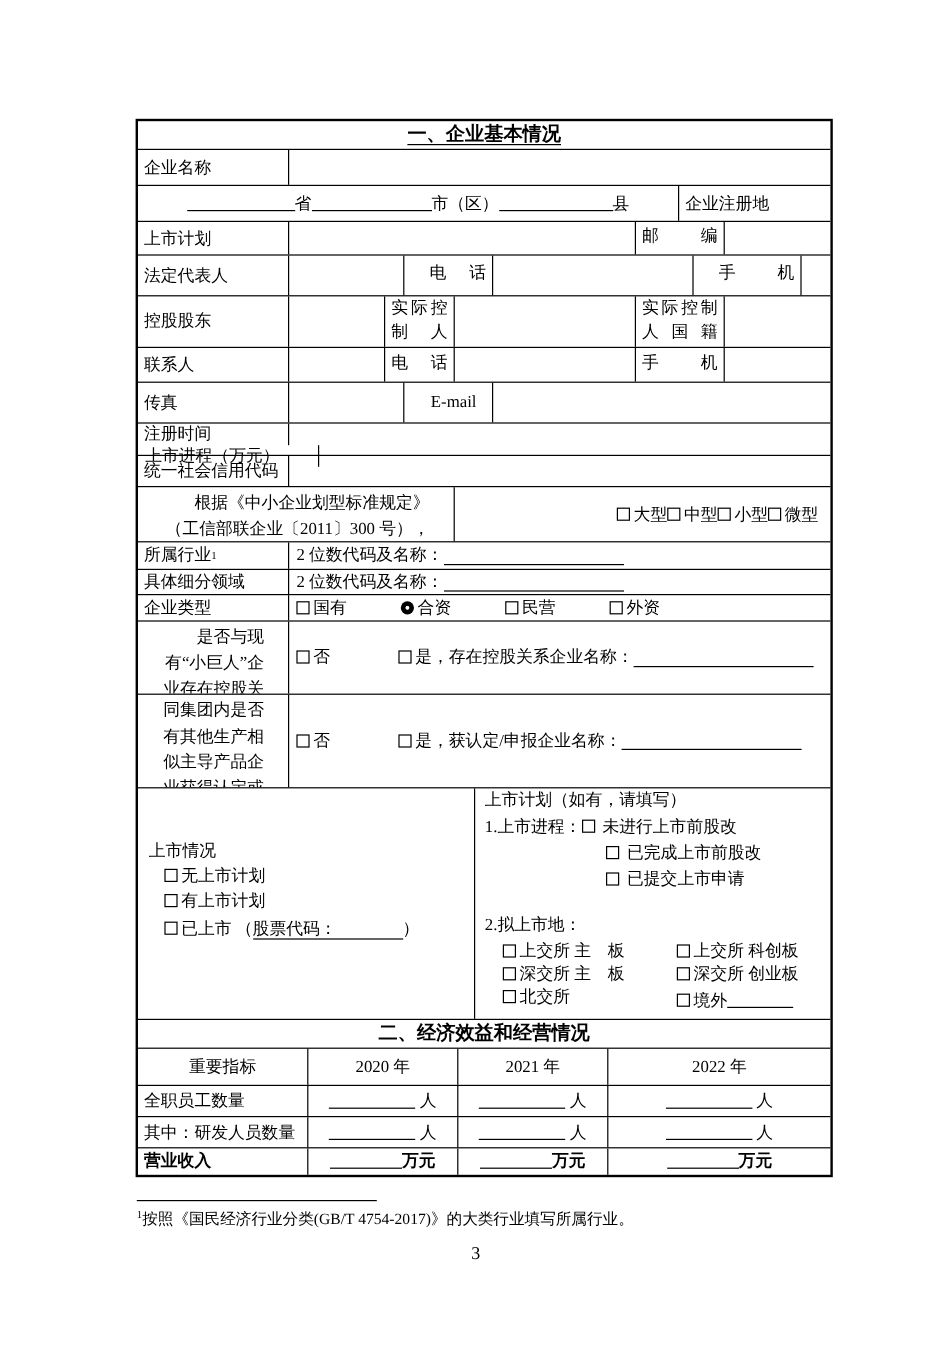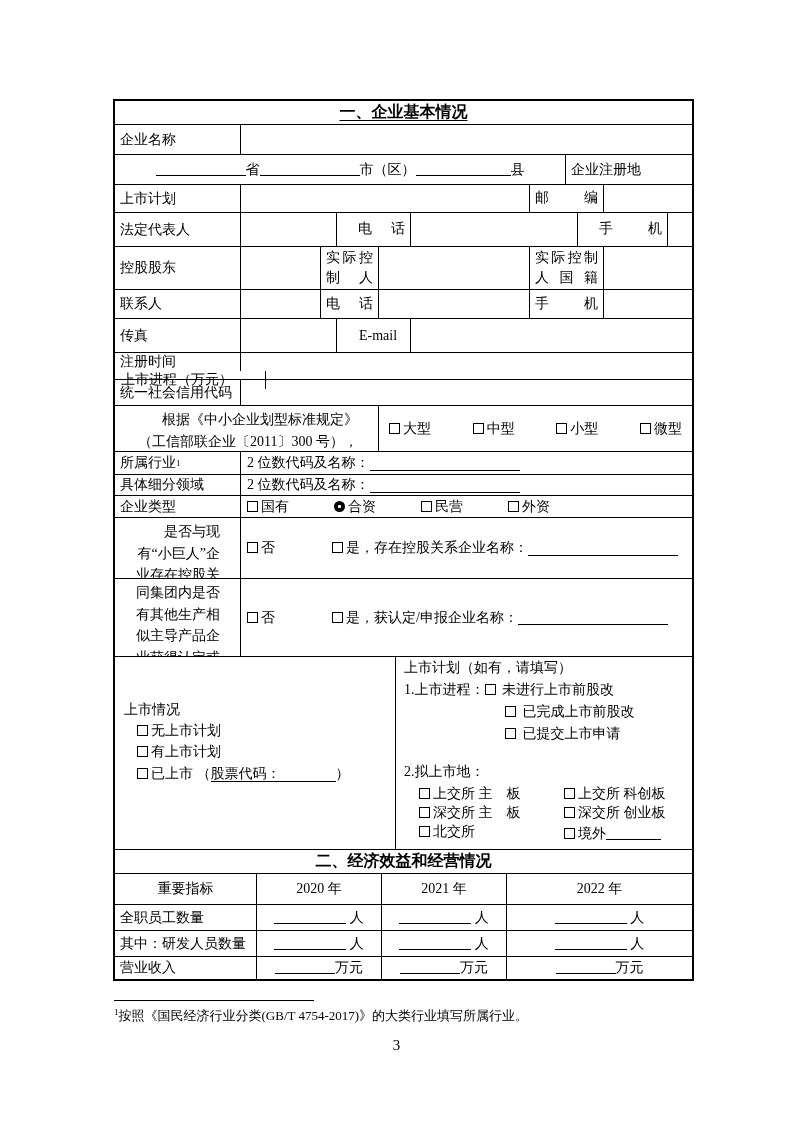--- a/index.html
+++ b/index.html
@@ -1,21 +1,21 @@
 <!DOCTYPE html>
 <html><head>
 <meta charset="utf-8">
 <style>
   html,body{margin:0;padding:0;}
   body{background:#fff;}
   .page{position:relative;width:793px;height:1122px;background:#fff;color:#000;
         font-family:"Liberation Serif","DejaVu Serif",serif;font-size:14px;overflow:hidden;}
   .form{position:absolute;left:113px;top:99px;width:581px;border:2px solid #000;box-sizing:border-box;}
   .row{display:flex;border-bottom:1px solid #000;box-sizing:border-box;align-items:stretch;}
-  .row:last-child{border-bottom:none;}
+  .row:last-child{border-bottom:none;font-weight:bold;}
   .cell{border-right:1px solid #000;box-sizing:border-box;display:flex;align-items:center;overflow:hidden;flex-shrink:0;}
   .cell:last-child{border-right:none;}
   .flex1{flex:1 1 auto;}
   .label{padding-left:5px;}
   .pad{padding-left:6px;}
   .title-cell{justify-content:center;font-weight:bold;font-size:16px;}
   .title-cell .t-underline{text-decoration:underline;text-underline-offset:3px;}
   .jlabel{display:block;width:100%;text-align:justify;text-align-last:justify;
           white-space:pre-line;padding:0 5px;box-sizing:border-box;line-height:1.45;}
   .blank{display:inline-block;border-bottom:1px solid #000;height:14px;vertical-align:-2px;}
@@ -42,21 +42,21 @@
   .list-left{display:block;padding:46px 0 0 9px;line-height:1.0;}
   .list-left .line{margin-bottom:7px;white-space:nowrap;}
   .list-left .ind{padding-left:13px;}
   .list-right{display:block;padding:4px 0 0 8px;line-height:1.0;}
   .list-right .line{margin-bottom:8px;white-space:nowrap;}
   .list-right .ind{padding-left:101px;}
   .venue-row{display:flex;margin-bottom:5px;padding-left:15px;}
   .venue-row .vleft{width:145px;white-space:nowrap;}
   .venue-row .vright{white-space:nowrap;}
   .gap{display:inline-block;width:57px;}
-  .scale-opts{display:flex;width:100%;justify-content:space-between;padding:0 10px;box-sizing:border-box;}
+  .scale-opts{display:flex;width:100%;justify-content:flex-end;padding:0 10px;box-sizing:border-box;}
   .type-opt{margin-right:45px;white-space:nowrap;}
   sup{font-size:9px;vertical-align:super;line-height:0;}
   .footnote-rule{position:absolute;left:114px;top:1000px;width:200px;border-top:1.5px solid #000;}
   .footnote{position:absolute;left:114px;top:1007px;width:560px;font-size:13px;}
   .pageno{position:absolute;left:0;top:1037px;width:100%;text-align:center;font-size:15px;}
   .regline{width:100%;text-align:center;white-space:nowrap;}
 </style>
 </head>
 <body>
 

